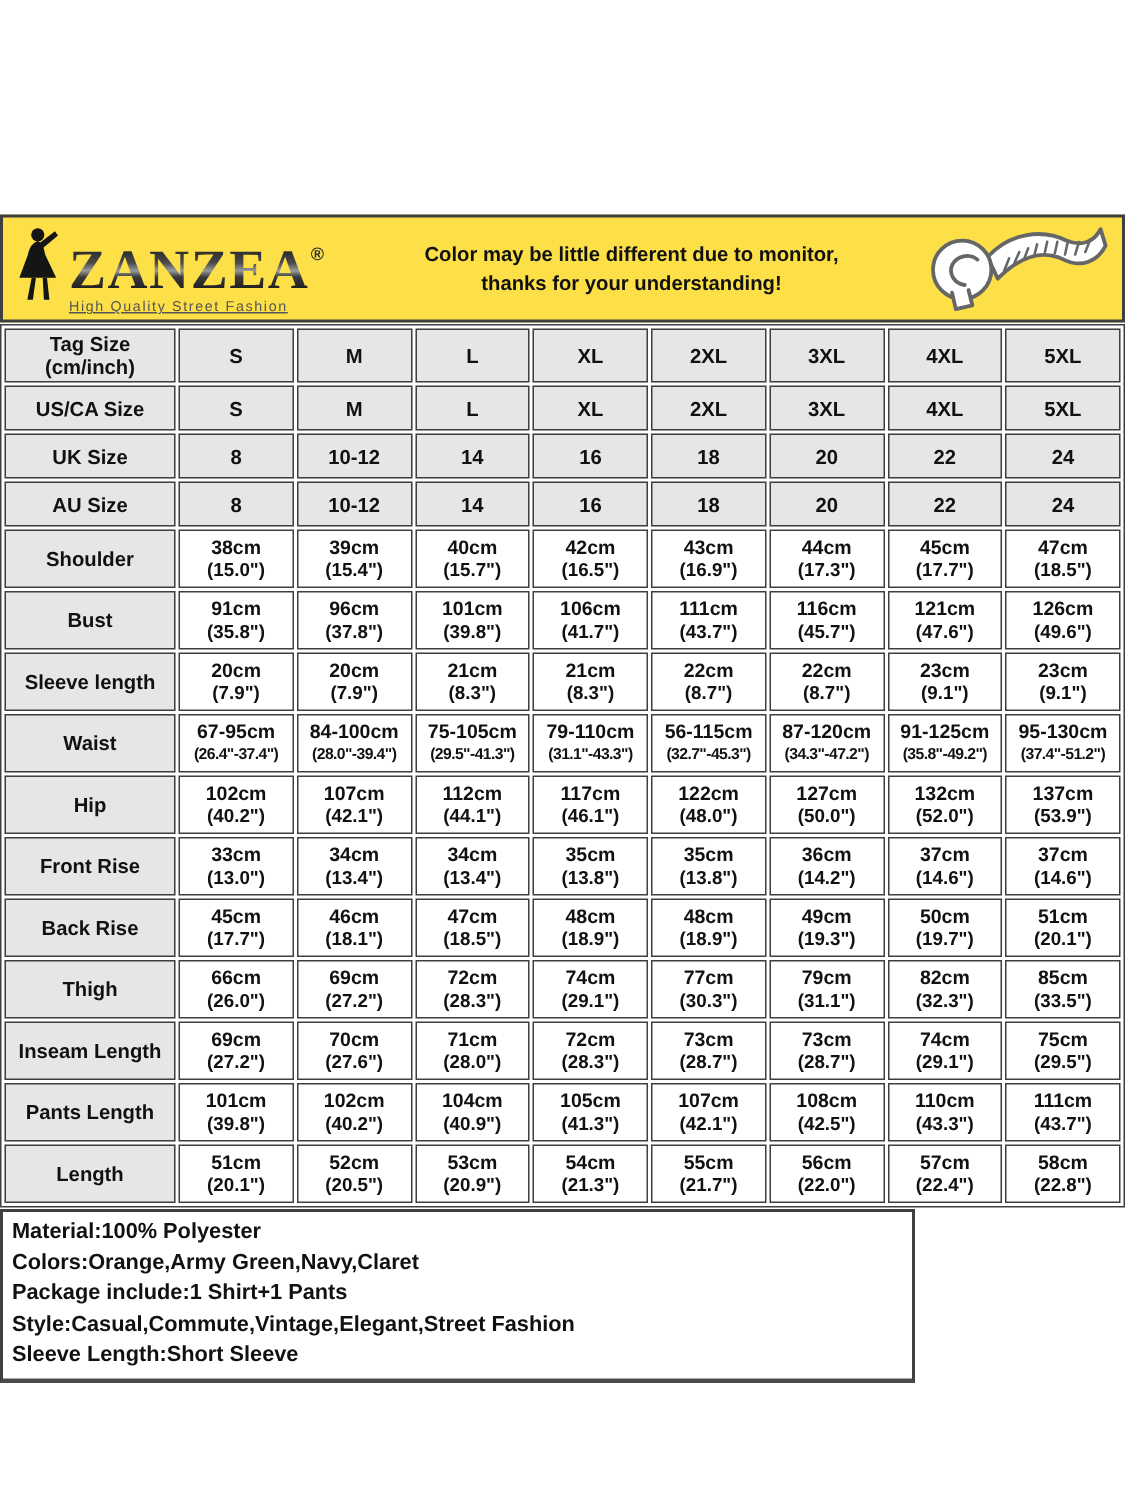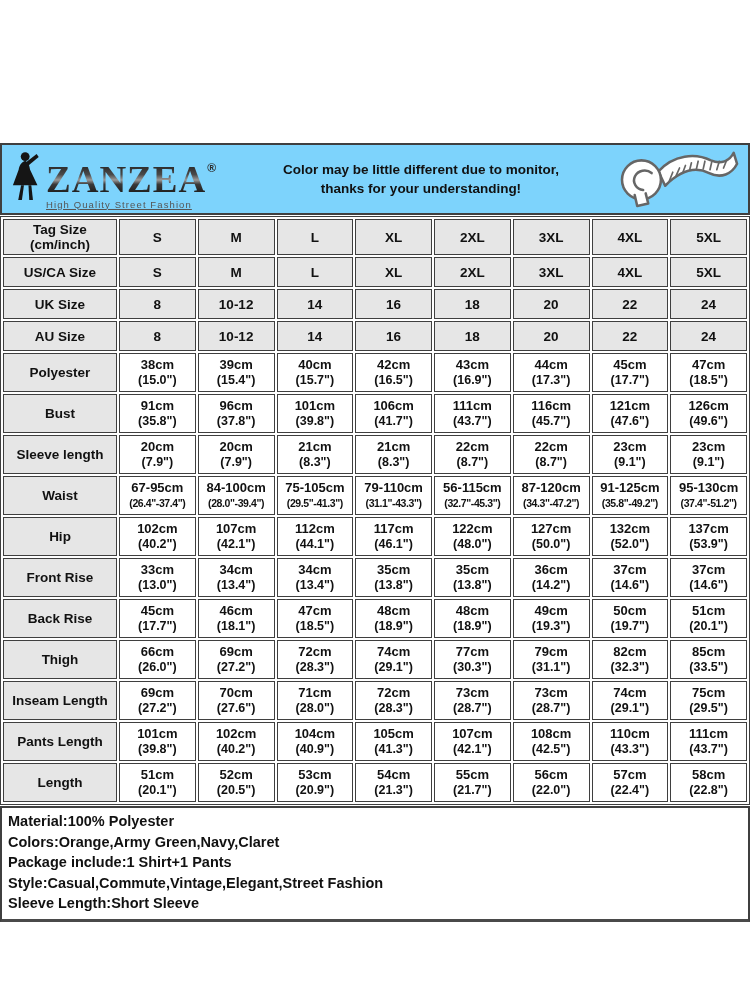--- a/index.html
+++ b/index.html
@@ -5,21 +5,21 @@
   html,body{margin:0;padding:0;background:#ffffff;}
   body{
     width:750px;height:1000px;position:relative;overflow:hidden;
     font-family:"Liberation Sans", sans-serif;color:#1a1a1a;
   }
   .sheet{position:absolute;top:143px;left:0;width:750px;}
 
   
   .header-box{
     box-sizing:border-box;width:750px;height:72px;
-    border:2px solid #3f3f3f;background:#7dd3fc;
+    border:2px solid #3f3f3f;background:#fde047;
     display:flex;align-items:center;
   }
   .logo{display:flex;align-items:flex-end;padding-left:6px;width:228px;flex:0 0 auto;}
   .logo svg{flex:0 0 auto;}
   .logo-text{margin-left:2px;line-height:1;}
   .brand-row{display:flex;align-items:flex-start;}
   .brand-name{
     font-family:"Liberation Serif", serif;font-weight:bold;
     font-size:37px;letter-spacing:1px;color:#2c2c2c;line-height:0.95;
   }
@@ -47,21 +47,21 @@
   }
   td.lbl{background:#e6e6e6;font-size:13.5px;line-height:15px;padding:2px 3px;}
   td.sz{background:#e6e6e6;font-size:13.5px;height:26px;}
   td.val{background:#fff;padding:2px 0;height:33px;}
   td.val .cm{font-size:13px;line-height:16px;white-space:nowrap;}
   td.val .inch{font-size:12.5px;line-height:15px;white-space:nowrap;}
   td.val .inch.tight{font-size:10.5px;letter-spacing:-0.4px;}
 
   
   .info-box{
-    box-sizing:border-box;width:750px;margin-top:1px;
+    box-sizing:border-box;width:610px;margin-top:1px;
     border:2px solid #3f3f3f;border-bottom:3px solid #4a4a4a;
     padding:3px 6px 5px 6px;background:#fff;
   }
   .info-box div{font-weight:bold;font-size:14.5px;line-height:20.5px;color:#111;white-space:nowrap;}
 </style>
 </head>
 <body>
 
 <div class="sheet">
 
@@ -163,21 +163,21 @@
           <td class="sz">8</td>
           <td class="sz">10-12</td>
           <td class="sz">14</td>
           <td class="sz">16</td>
           <td class="sz">18</td>
           <td class="sz">20</td>
           <td class="sz">22</td>
           <td class="sz">24</td>
         </tr>
         <tr>
-          <td class="lbl">Polyester</td>
+          <td class="lbl">Shoulder</td>
           <td class="val">
             <div class="cm">38cm</div>
             <div class="inch">(15.0")</div>
           </td>
           <td class="val">
             <div class="cm">39cm</div>
             <div class="inch">(15.4")</div>
           </td>
           <td class="val">
             <div class="cm">40cm</div>

